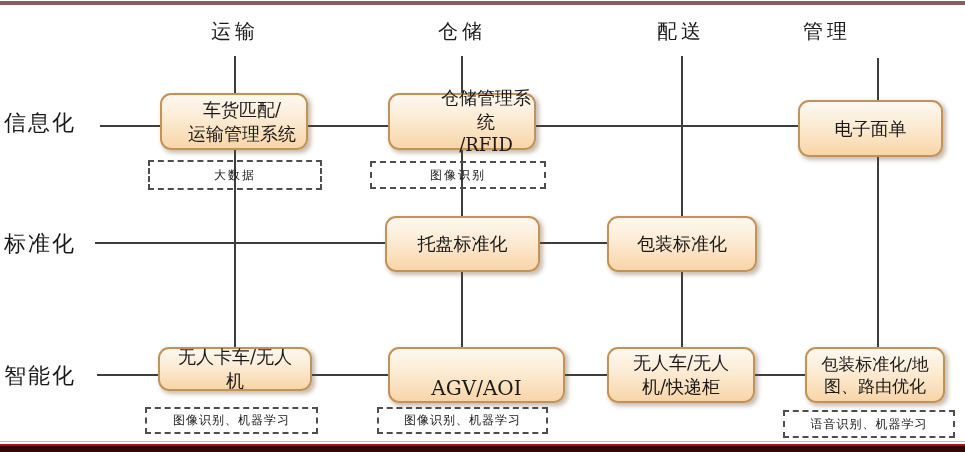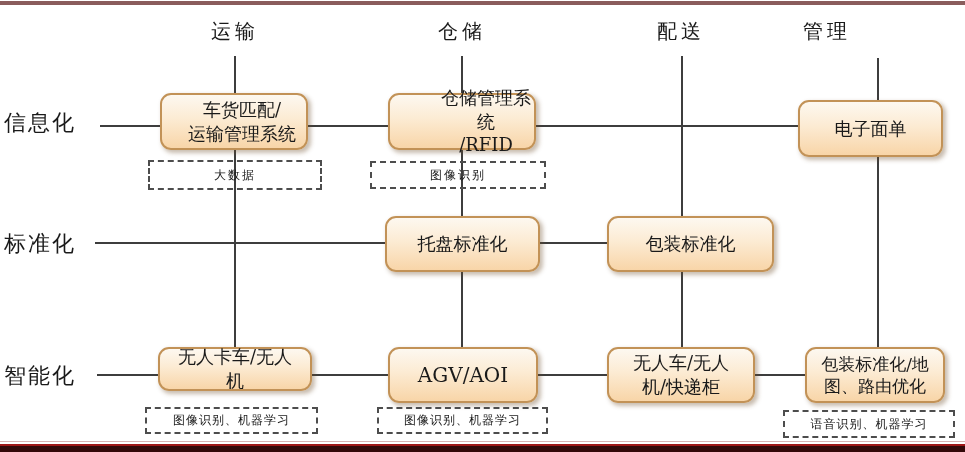--- a/index.html
+++ b/index.html
@@ -81,29 +81,29 @@
     <span class="l2">/RFID</span>
   </div>
   <div class="node" style="left:798px;top:100px;width:145px;height:57px;">
     <span class="l1">电子面单</span>
 
   </div>
   <div class="node" style="left:385px;top:216px;width:155px;height:56px;">
     <span class="l1">托盘标准化</span>
 
   </div>
-  <div class="node" style="left:607px;top:216px;width:167px;height:56px;align-items:center;">
+  <div class="node" style="left:607px;top:216px;width:150px;height:56px;align-items:center;">
     <span class="l1">包装标准化</span>
 
   </div>
   <div class="node" style="left:158px;top:347px;width:154px;height:44px;">
     <span class="l1">无人卡车/无人</span>
     <span class="l2">机</span>
   </div>
-  <div class="node" style="left:388px;top:347px;width:150px;height:56px;font-size:20px;">
+  <div class="node" style="left:388px;top:347px;width:177px;height:56px;font-size:20px;justify-content:flex-end;">
     <span class="l1">AGV/AOI</span>
 
   </div>
   <div class="node" style="left:607px;top:347px;width:148px;height:56px;">
     <span class="l1">无人车/无人</span>
     <span class="l2">机/快递柜</span>
   </div>
   <div class="node" style="left:805px;top:347px;width:140px;height:56px;font-size:17px;">
     <span class="l1">包装标准化/地</span>
     <span class="l2">图、路由优化</span>

